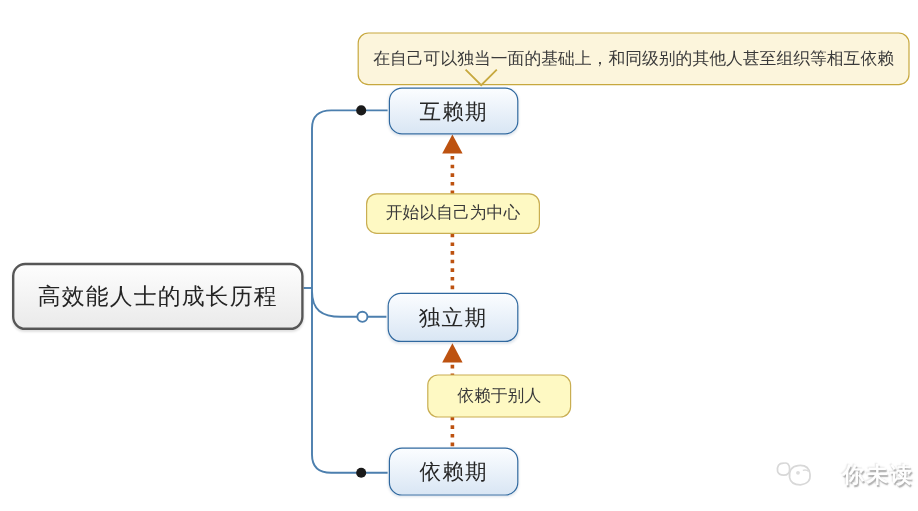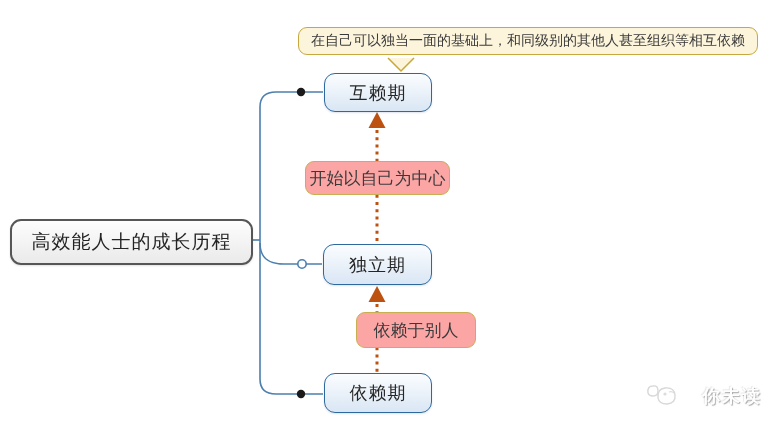--- a/index.html
+++ b/index.html
@@ -10,21 +10,21 @@
     background: #ffffff;
     overflow: hidden;
     font-family: "Liberation Sans", "DejaVu Sans", sans-serif;
   }
   .layer { position: absolute; left: 0; top: 0; }
 
   
   .root-node {
     position: absolute;
     left: 10px; top: 219px;
-    width: 243px; height: 46px;
+    width: 243px; height: 56px;
     box-sizing: border-box;
     border: 2px solid #565656;
     border-radius: 11px;
     background: linear-gradient(#fdfdfd, #eaeaea);
     display: flex; align-items: center; justify-content: center;
     font-size: 19px; letter-spacing: 1px; color: #242424;
     box-shadow: 0 1px 2px rgba(0,0,0,0.12);
   }
 
   
@@ -40,39 +40,39 @@
     box-shadow: 0 1px 2px rgba(40,80,130,0.15);
   }
   .topic-interdependence { left: 324px; top: 73px; height: 39px; }
   .topic-independence   { left: 323px; top: 244px; height: 41px; width: 109px; }
   .topic-dependence     { left: 324px; top: 373px; }
 
   
   .callout {
     position: absolute;
     left: 298px; top: 27px;
-    width: 460px; height: 28px;
+    width: 460px; height: 44px;
     box-sizing: border-box;
     border: 1.5px solid #c7a83e;
     border-radius: 9px;
     background: #fcf5dc;
     display: flex; align-items: center; justify-content: center;
     font-size: 14px; color: #3a3a3a;
   }
   .callout-tail { position: absolute; left: 385px; top: 57px; }
 
   
   .note {
     position: absolute;
     box-sizing: border-box;
     border: 1.5px solid #c9ae52;
     border-radius: 9px;
-    background: #fca5a5;
+    background: #fef9c3;
     display: flex; align-items: center; justify-content: center;
-    font-size: 17px; color: #3a3a3a;
+    font-size: 14px; color: #3a3a3a;
   }
   .note-self-centered { left: 305px; top: 161px; width: 145px; height: 34px; }
   .note-rely-on-others { left: 356px; top: 312px; width: 120px; height: 36px; }
 
   
   .watermark {
     position: absolute;
     left: 645px; top: 380px;
     display: flex; align-items: flex-end; gap: 21px;
     user-select: none;

